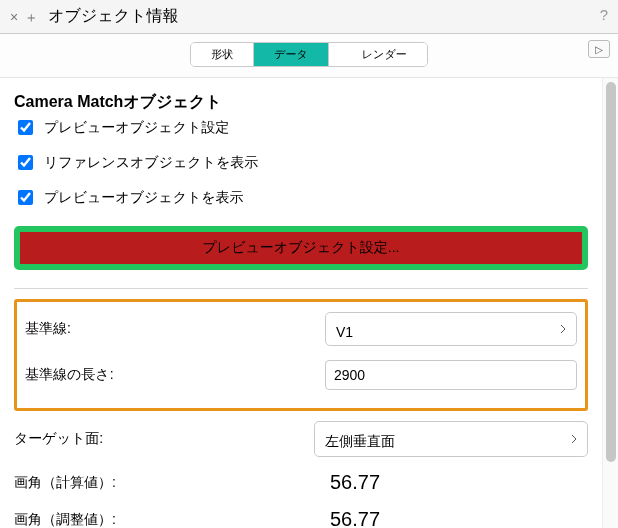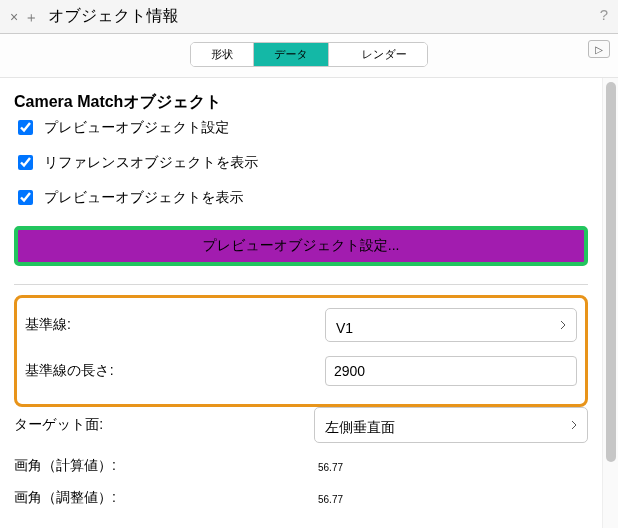--- a/index.html
+++ b/index.html
@@ -101,37 +101,38 @@
     margin-bottom: 14px;
     font-size: 14px;
   }
   .check-row input[type=checkbox] {
     width: 15px;
     height: 15px;
   }
   .wide-button {
     width: 100%;
     padding: 7px 0;
-    border: 4px solid #22c55e;
-    border-radius: 5px;
-    background: #a21caf;
+    border: 6px solid #22c55e;
+    border-radius: 5px;
+    background: #b91c1c;
     font-size: 14px;
     cursor: pointer;
     margin-top: 4px;
     margin-bottom: 18px;
   }
   .divider {
     border: none;
     border-top: 1px solid #d8d8d8;
     margin: 0 0 10px 0;
   }
   .highlight-box {
     border: 3px solid #e8941a;
-    border-radius: 8px;
+    border-radius: 3px;
     padding: 10px 8px 4px 8px;
+    margin-bottom: 10px;
   }
   .form-row {
     display: flex;
     align-items: center;
     margin-bottom: 14px;
     font-size: 14px;
   }
   .form-row .label {
     width: 300px;
   }
@@ -172,22 +173,23 @@
   }
   .text-input {
     width: 100%;
     padding: 6px 8px;
     border: 1px solid #c9c9c9;
     border-radius: 4px;
     font-size: 14px;
     background: #fff;
   }
   .readonly-val {
-    font-size: 10px;
+    font-size: 20px;
     padding-left: 4px;
+    margin-left: 12px;
   }
   .scrollbar {
     width: 16px;
     background: #fafafa;
     border-left: 1px solid #eee;
     position: relative;
   }
   .scrollbar-thumb {
     position: absolute;
     left: 3px;

